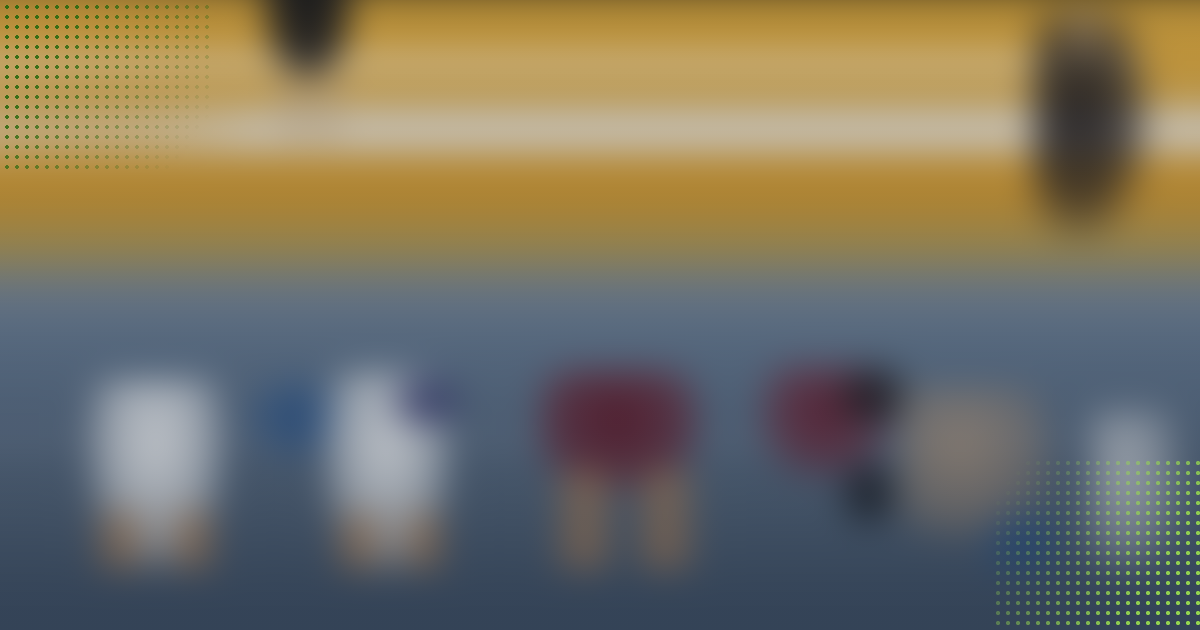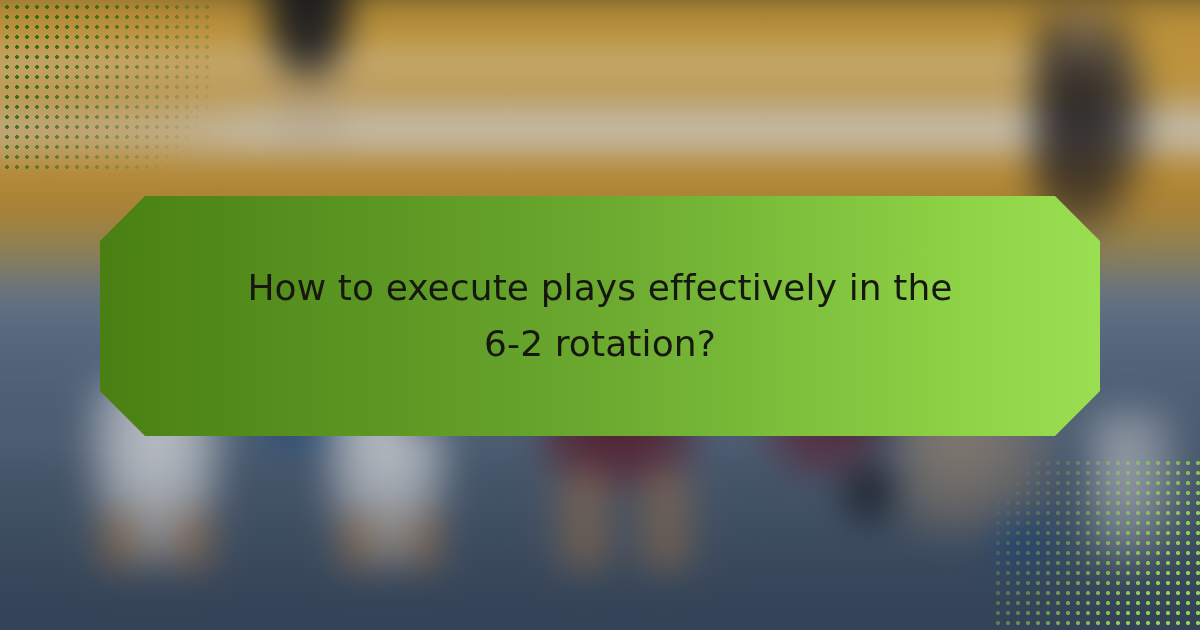--- a/index.html
+++ b/index.html
@@ -312,17 +312,14 @@
       <div class="pl-knee-pad"></div>
       <div class="pl-blue-shorts"></div>
       <div class="pl-far-right"></div>
     </div>
     <div class="bg-tint"></div>
   </div>
 
   <div class="dots dots-tl"></div>
   <div class="dots dots-br"></div>
 
-  <div class="banner">
-    <h1 class="banner-title">How to execute plays effectively in the 6-2 rotation?</h1>
-  </div>
 
 </div>
 
 </body></html>

